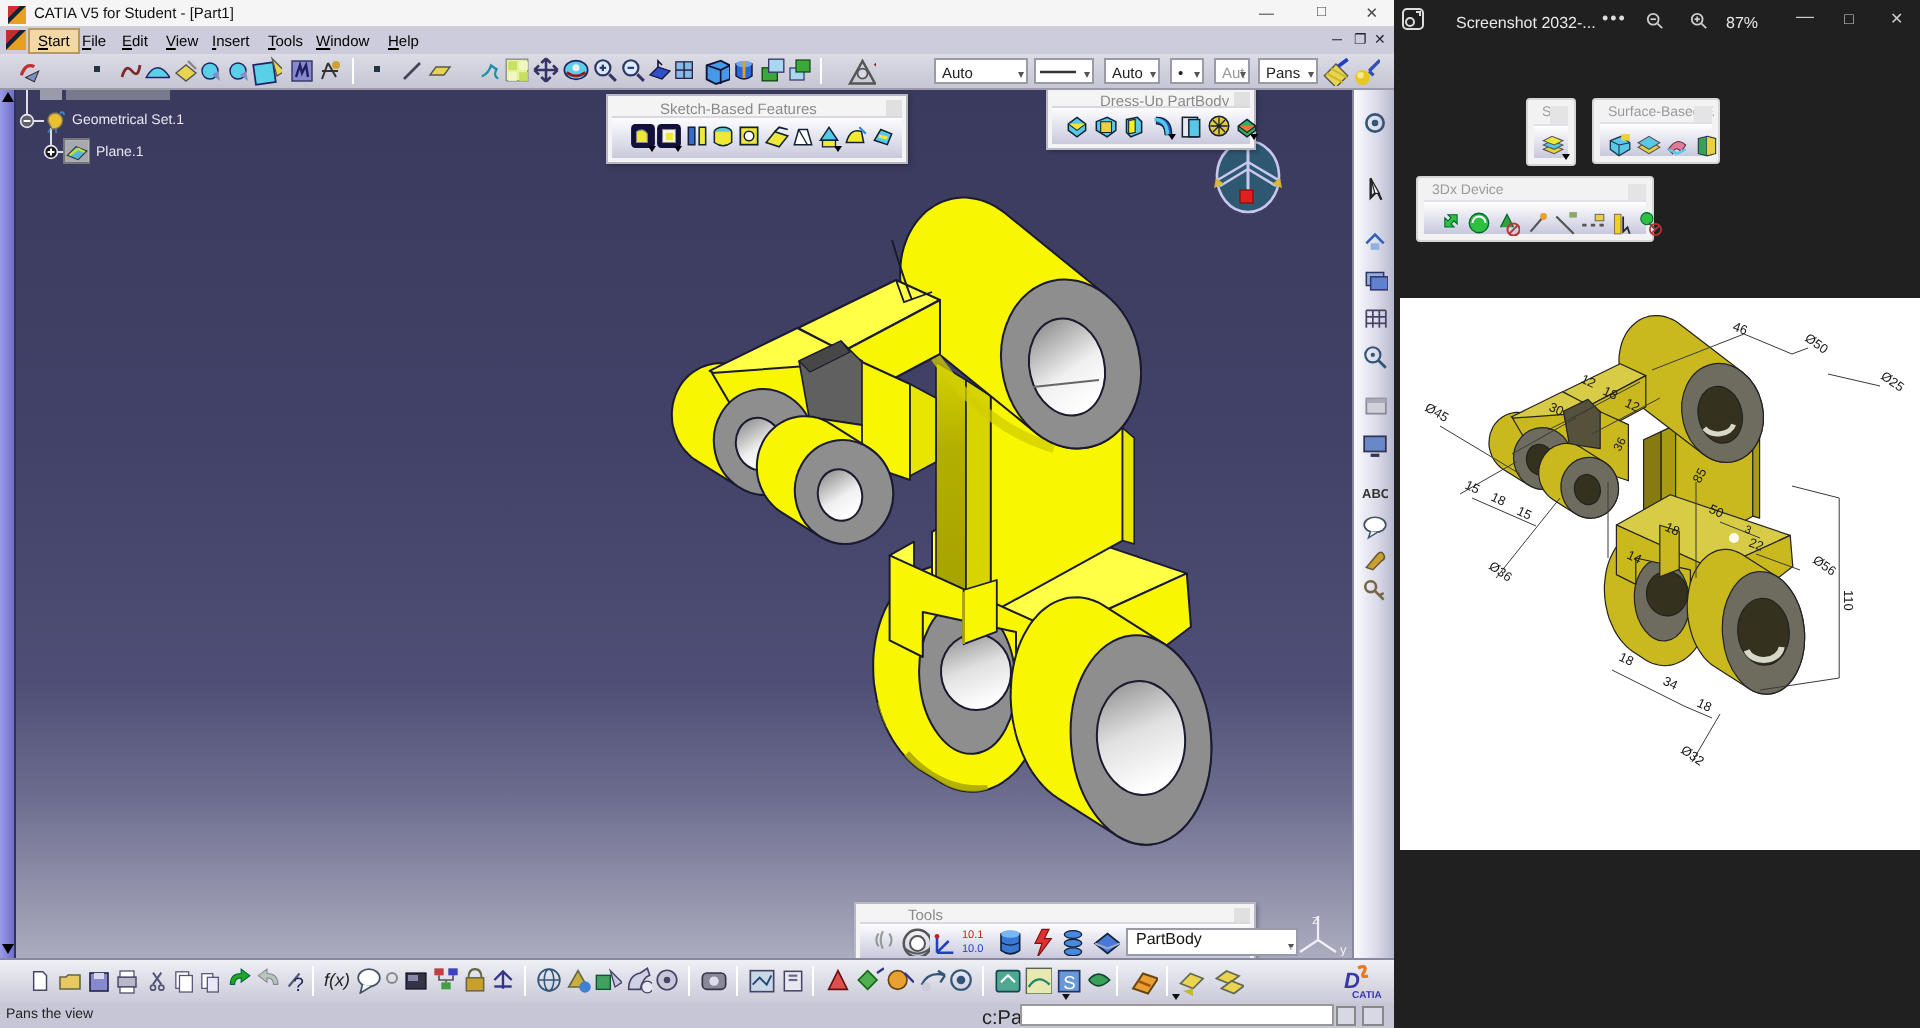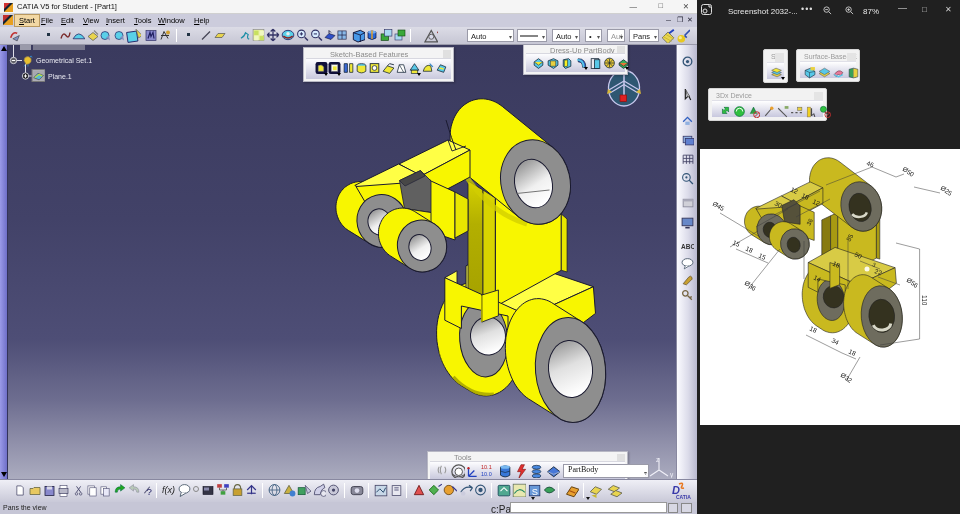--- a/index.html
+++ b/index.html
@@ -433,21 +433,21 @@
           <svg style="position:absolute;left:100px;top:1px" width="13" height="15" viewBox="0 0 12 12">
             <ellipse cx="6" cy="3" rx="4" ry="1.8" fill="#4888e0" stroke="#123" stroke-width="0.6"></ellipse>
             <ellipse cx="6" cy="7" rx="4" ry="1.8" fill="#4888e0" stroke="#123" stroke-width="0.6"></ellipse>
             <ellipse cx="6" cy="11" rx="4" ry="1.8" fill="#4888e0" stroke="#123" stroke-width="0.6"></ellipse>
           </svg>
           <svg style="position:absolute;left:115px;top:1px" width="15" height="15" viewBox="0 0 12 12">
             <path d="M2,7 L7,3 L12,7 L7,11 Z" fill="#4878d8" stroke="#123" stroke-width="0.7"></path>
             <path d="M2,7 L7,9 L12,7" fill="none" stroke="#9ac" stroke-width="0.8"></path>
           </svg>
           <div class="combo" style="left:133px;top:2px;width:86px;height:14px;">
-            <span style="position:absolute;left:4px;top:0;font-size:8px;color:#111;font-family:Liberation Serif, serif;">PartBody</span>
+            <span style="position:absolute;left:4px;top:0;font-size:8px;color:#111;">PartBody</span>
             <span class="ar" style="top:4px;">▾</span>
           </div>
         </div>
       </div>
     <svg style="position:absolute;left:642px;top:407px" width="36" height="26" viewBox="0 0 36 26">
         <g stroke="#f0f0f8" stroke-width="1.1" fill="none">
           <path d="M17,18 L17,6 M17,18 L8,24 M17,18 L26,24"></path>
         </g>
         <text x="14" y="10" font-size="6.5" fill="#f0f0f8">z</text>
         <text x="3" y="25" font-size="6.5" fill="#f0f0f8">x</text>

